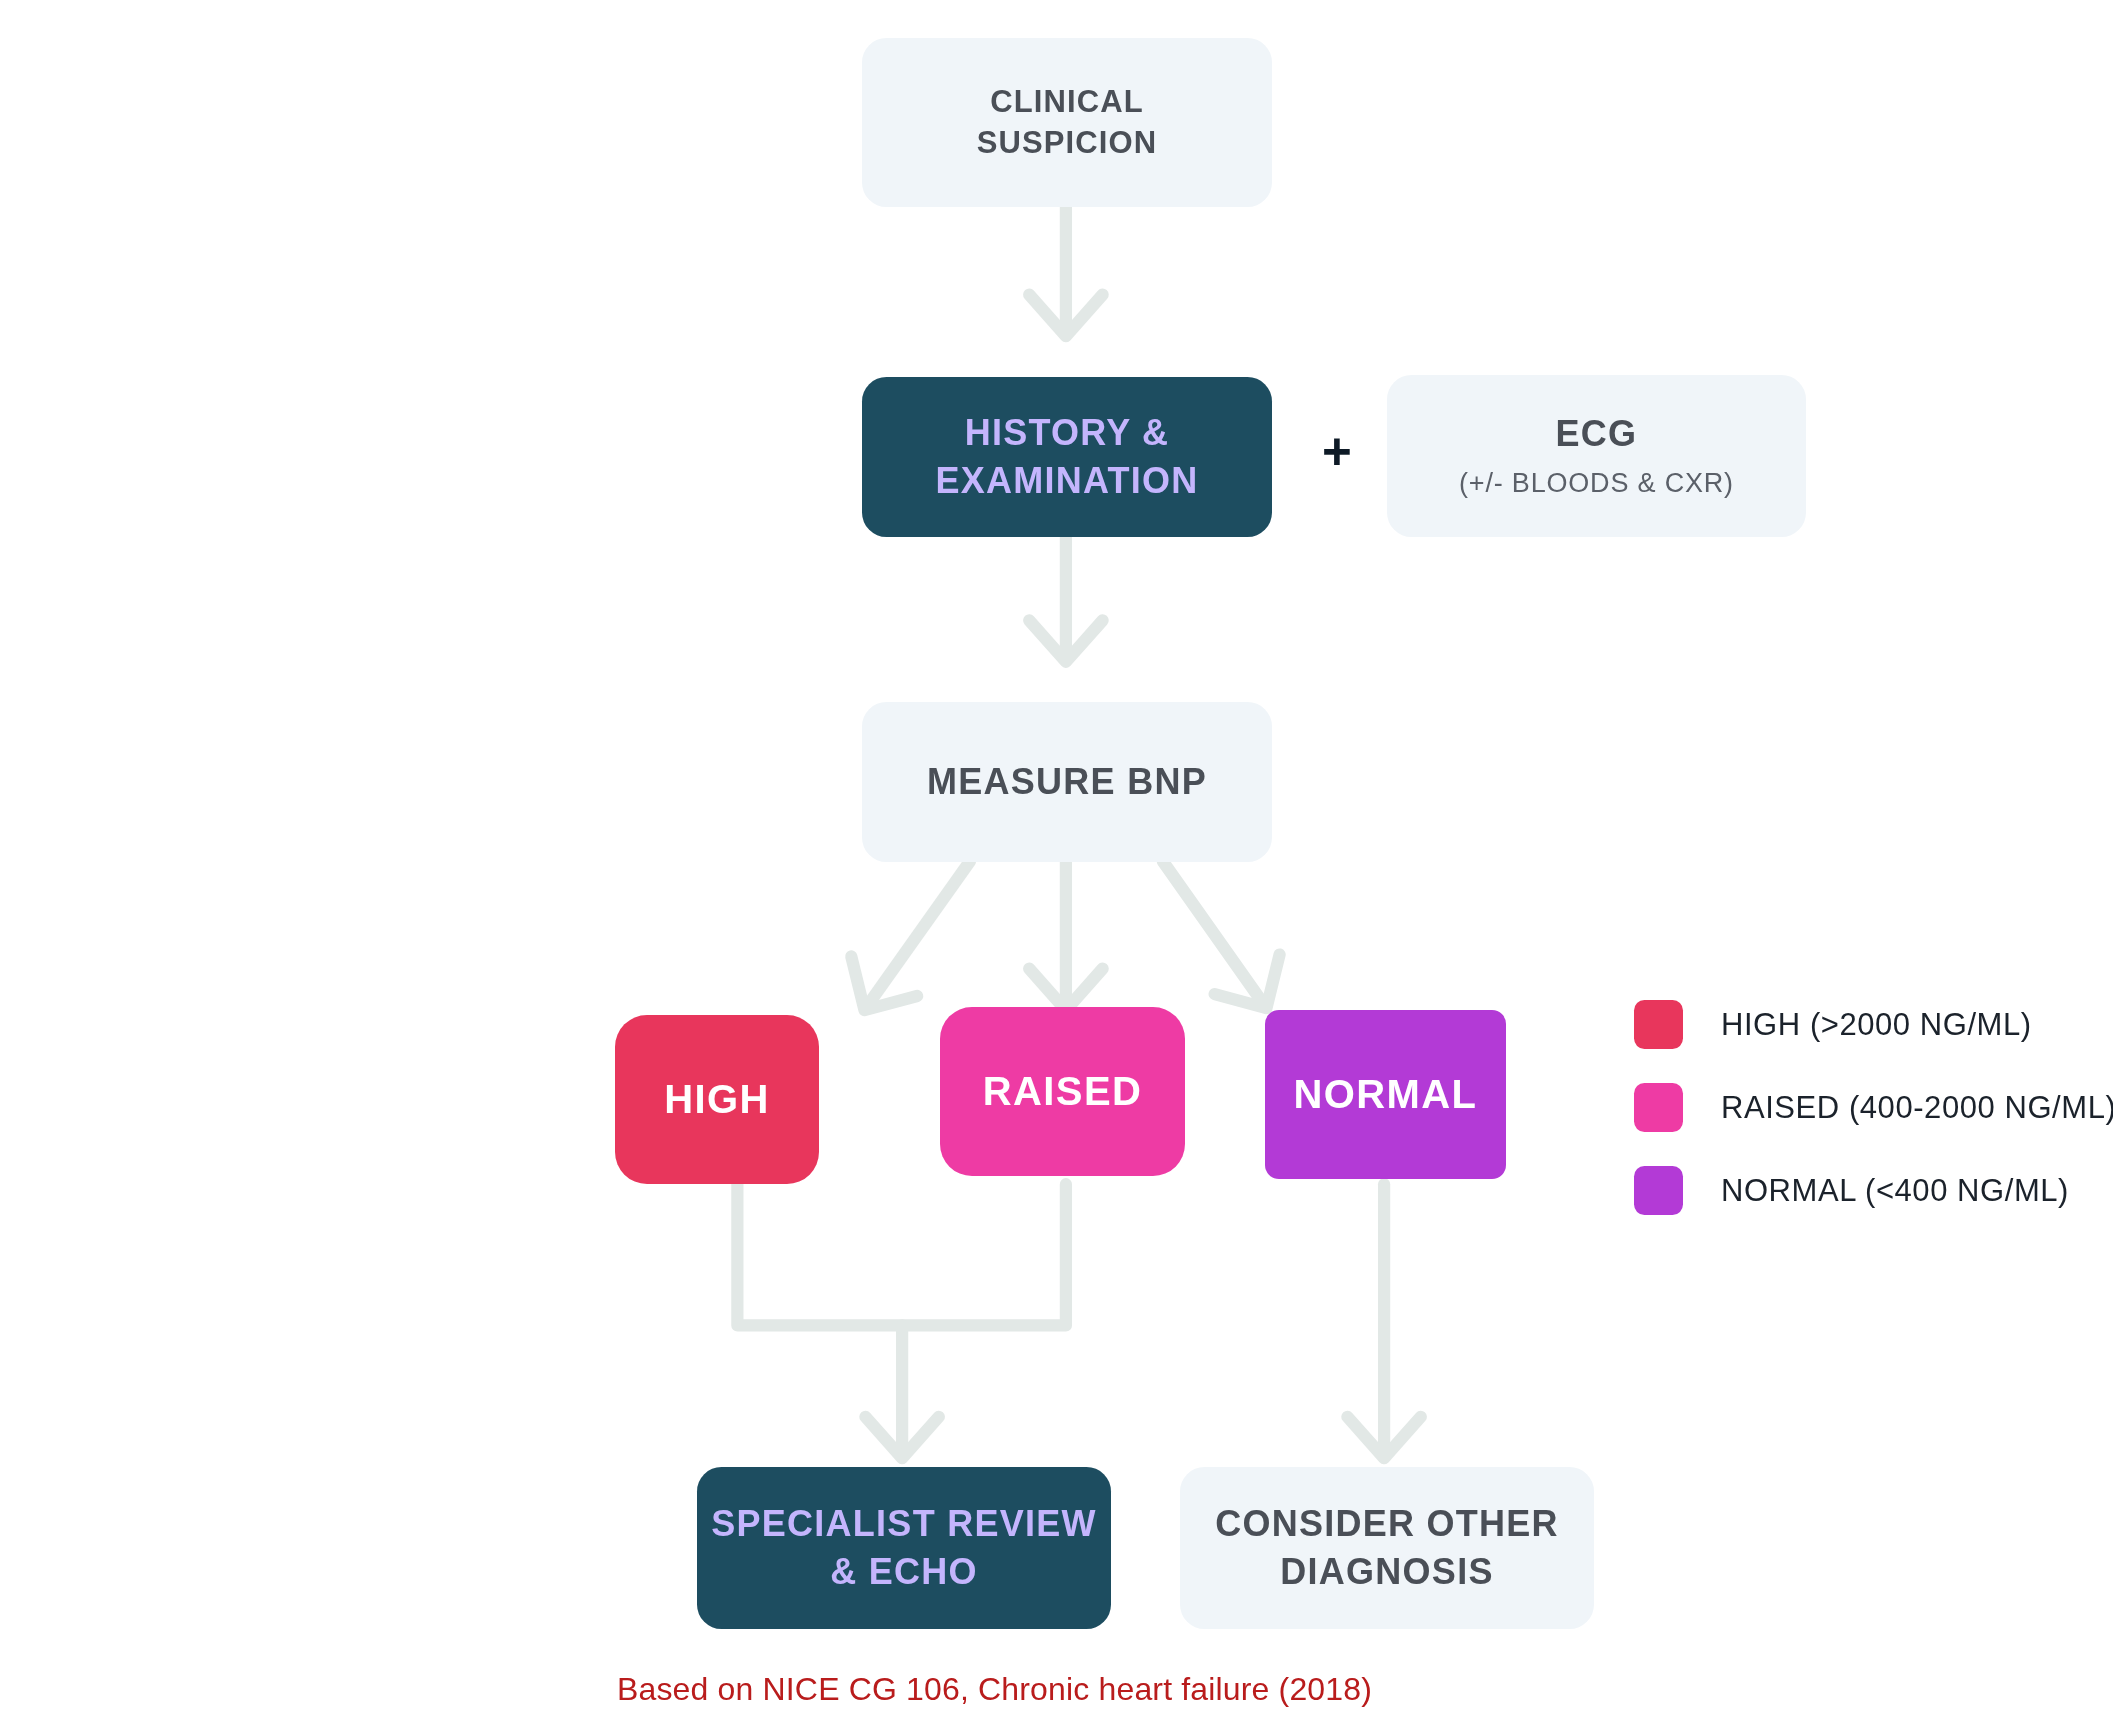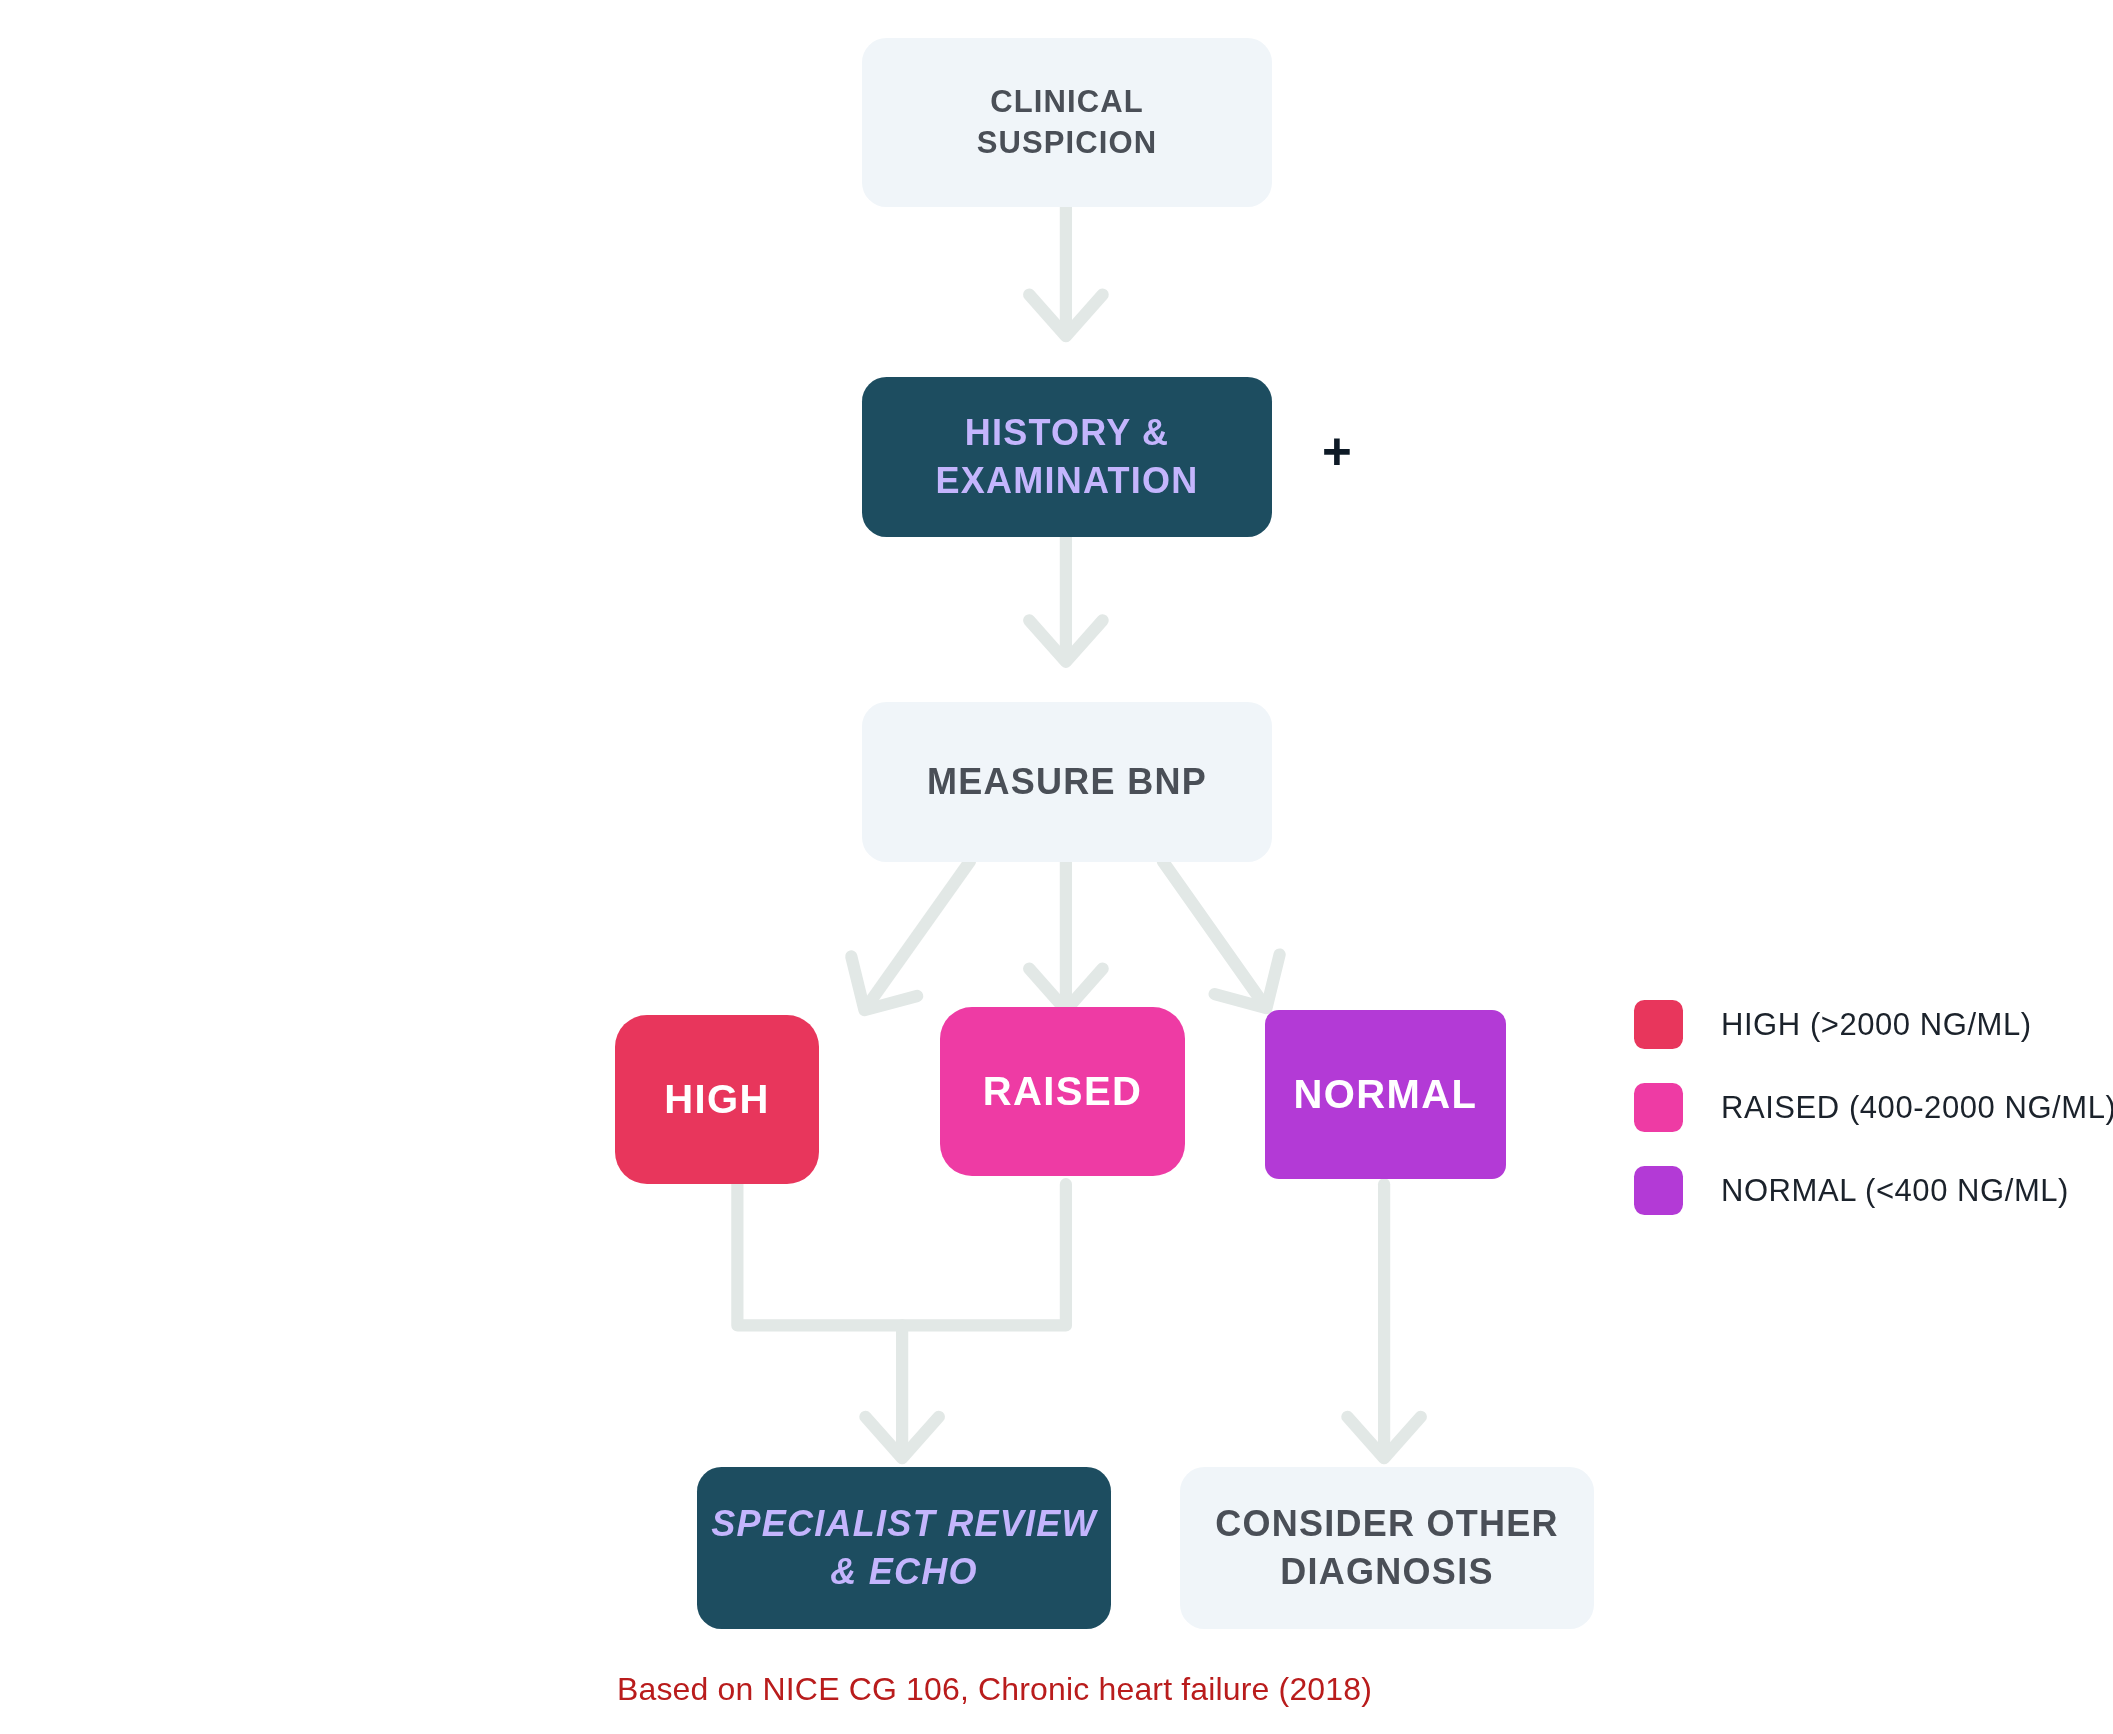--- a/index.html
+++ b/index.html
@@ -154,39 +154,45 @@
 SUSPICION</span>
   </div>
 
   <div class="node node-dark" style="left:862px; top:377px; width:410px; height:160px; font-size:36px;">
     <span class="node-inner" style="white-space:pre-line;">HISTORY &amp;
 EXAMINATION</span>
   </div>
 
   <div class="plus" style="left:1318px; top:426px; width:38px; text-align:center; font-size:51px; line-height:1;">+</div>
 
+  <div class="node node-light" style="left:1387px; top:375px; width:419px; height:162px; font-size:36px; flex-direction:column;">
+    <div class="node-inner" style="padding:0;">
+      <span>ECG</span>
+      <span class="sub">(+/- BLOODS &amp; CXR)</span>
+    </div>
+  </div>
 
   <div class="node node-light" style="left:862px; top:702px; width:410px; height:160px; font-size:36px;">
     <span class="node-inner">MEASURE BNP</span>
   </div>
 
   <div class="node node-chip" style="left:615px; top:1015px; width:204px; height:169px; font-size:40px; background:#e8365c;">
     <span class="node-inner">HIGH</span>
   </div>
 
   <div class="node node-chip" style="left:940px; top:1007px; width:245px; height:169px; font-size:40px; background:#ee3ba4;">
     <span class="node-inner">RAISED</span>
   </div>
 
   <div class="node node-chip" style="left:1265px; top:1010px; width:241px; height:169px; font-size:40px; background:#b33ad6;border-radius:14px;">
     <span class="node-inner">NORMAL</span>
   </div>
 
   <div class="node node-dark" style="left:697px; top:1467px; width:414px; height:162px; font-size:36px;">
-    <span class="node-inner" style="white-space:pre-line;font-style:italic;">SPECIALIST REVIEW
+    <span class="node-inner" style="white-space:pre-line;">SPECIALIST REVIEW
 &amp; ECHO</span>
   </div>
 
   <div class="node node-light" style="left:1180px; top:1467px; width:414px; height:162px; font-size:36px;">
     <span class="node-inner" style="white-space:pre-line;">CONSIDER OTHER
 DIAGNOSIS</span>
   </div>
 
   <div class="legend" style="left:1598px; top:1000px;">
     <div class="legend-row">

